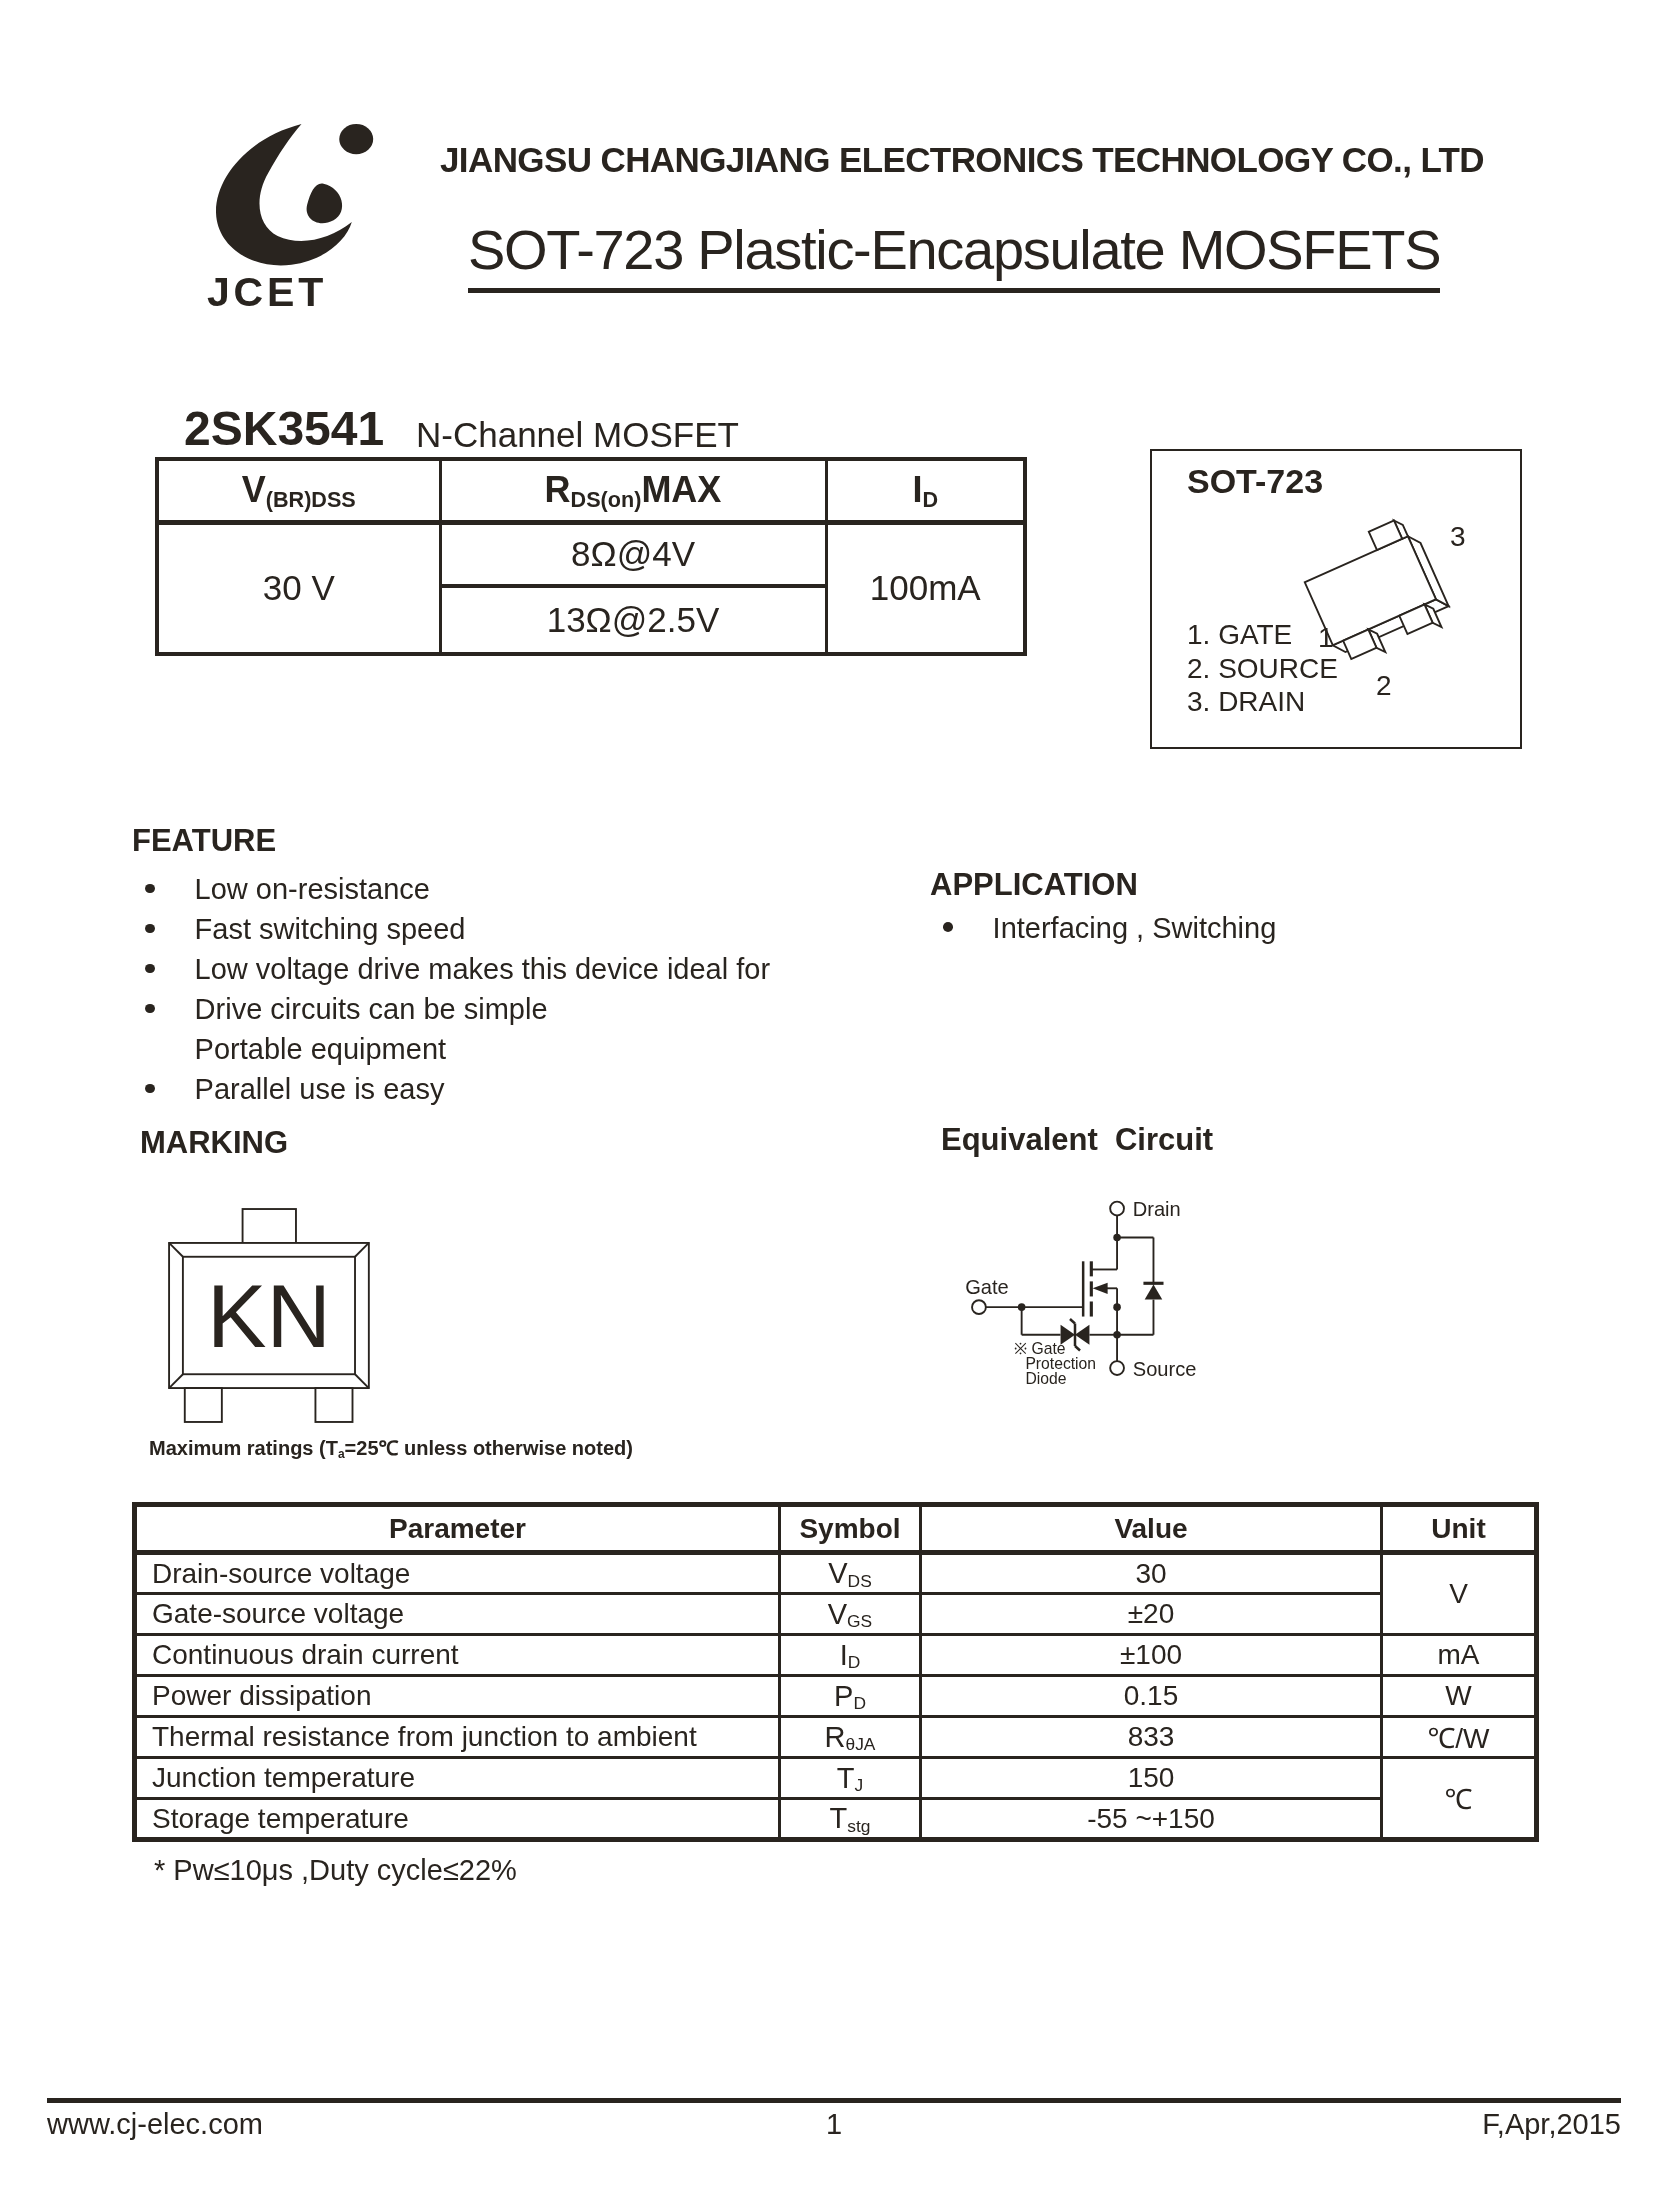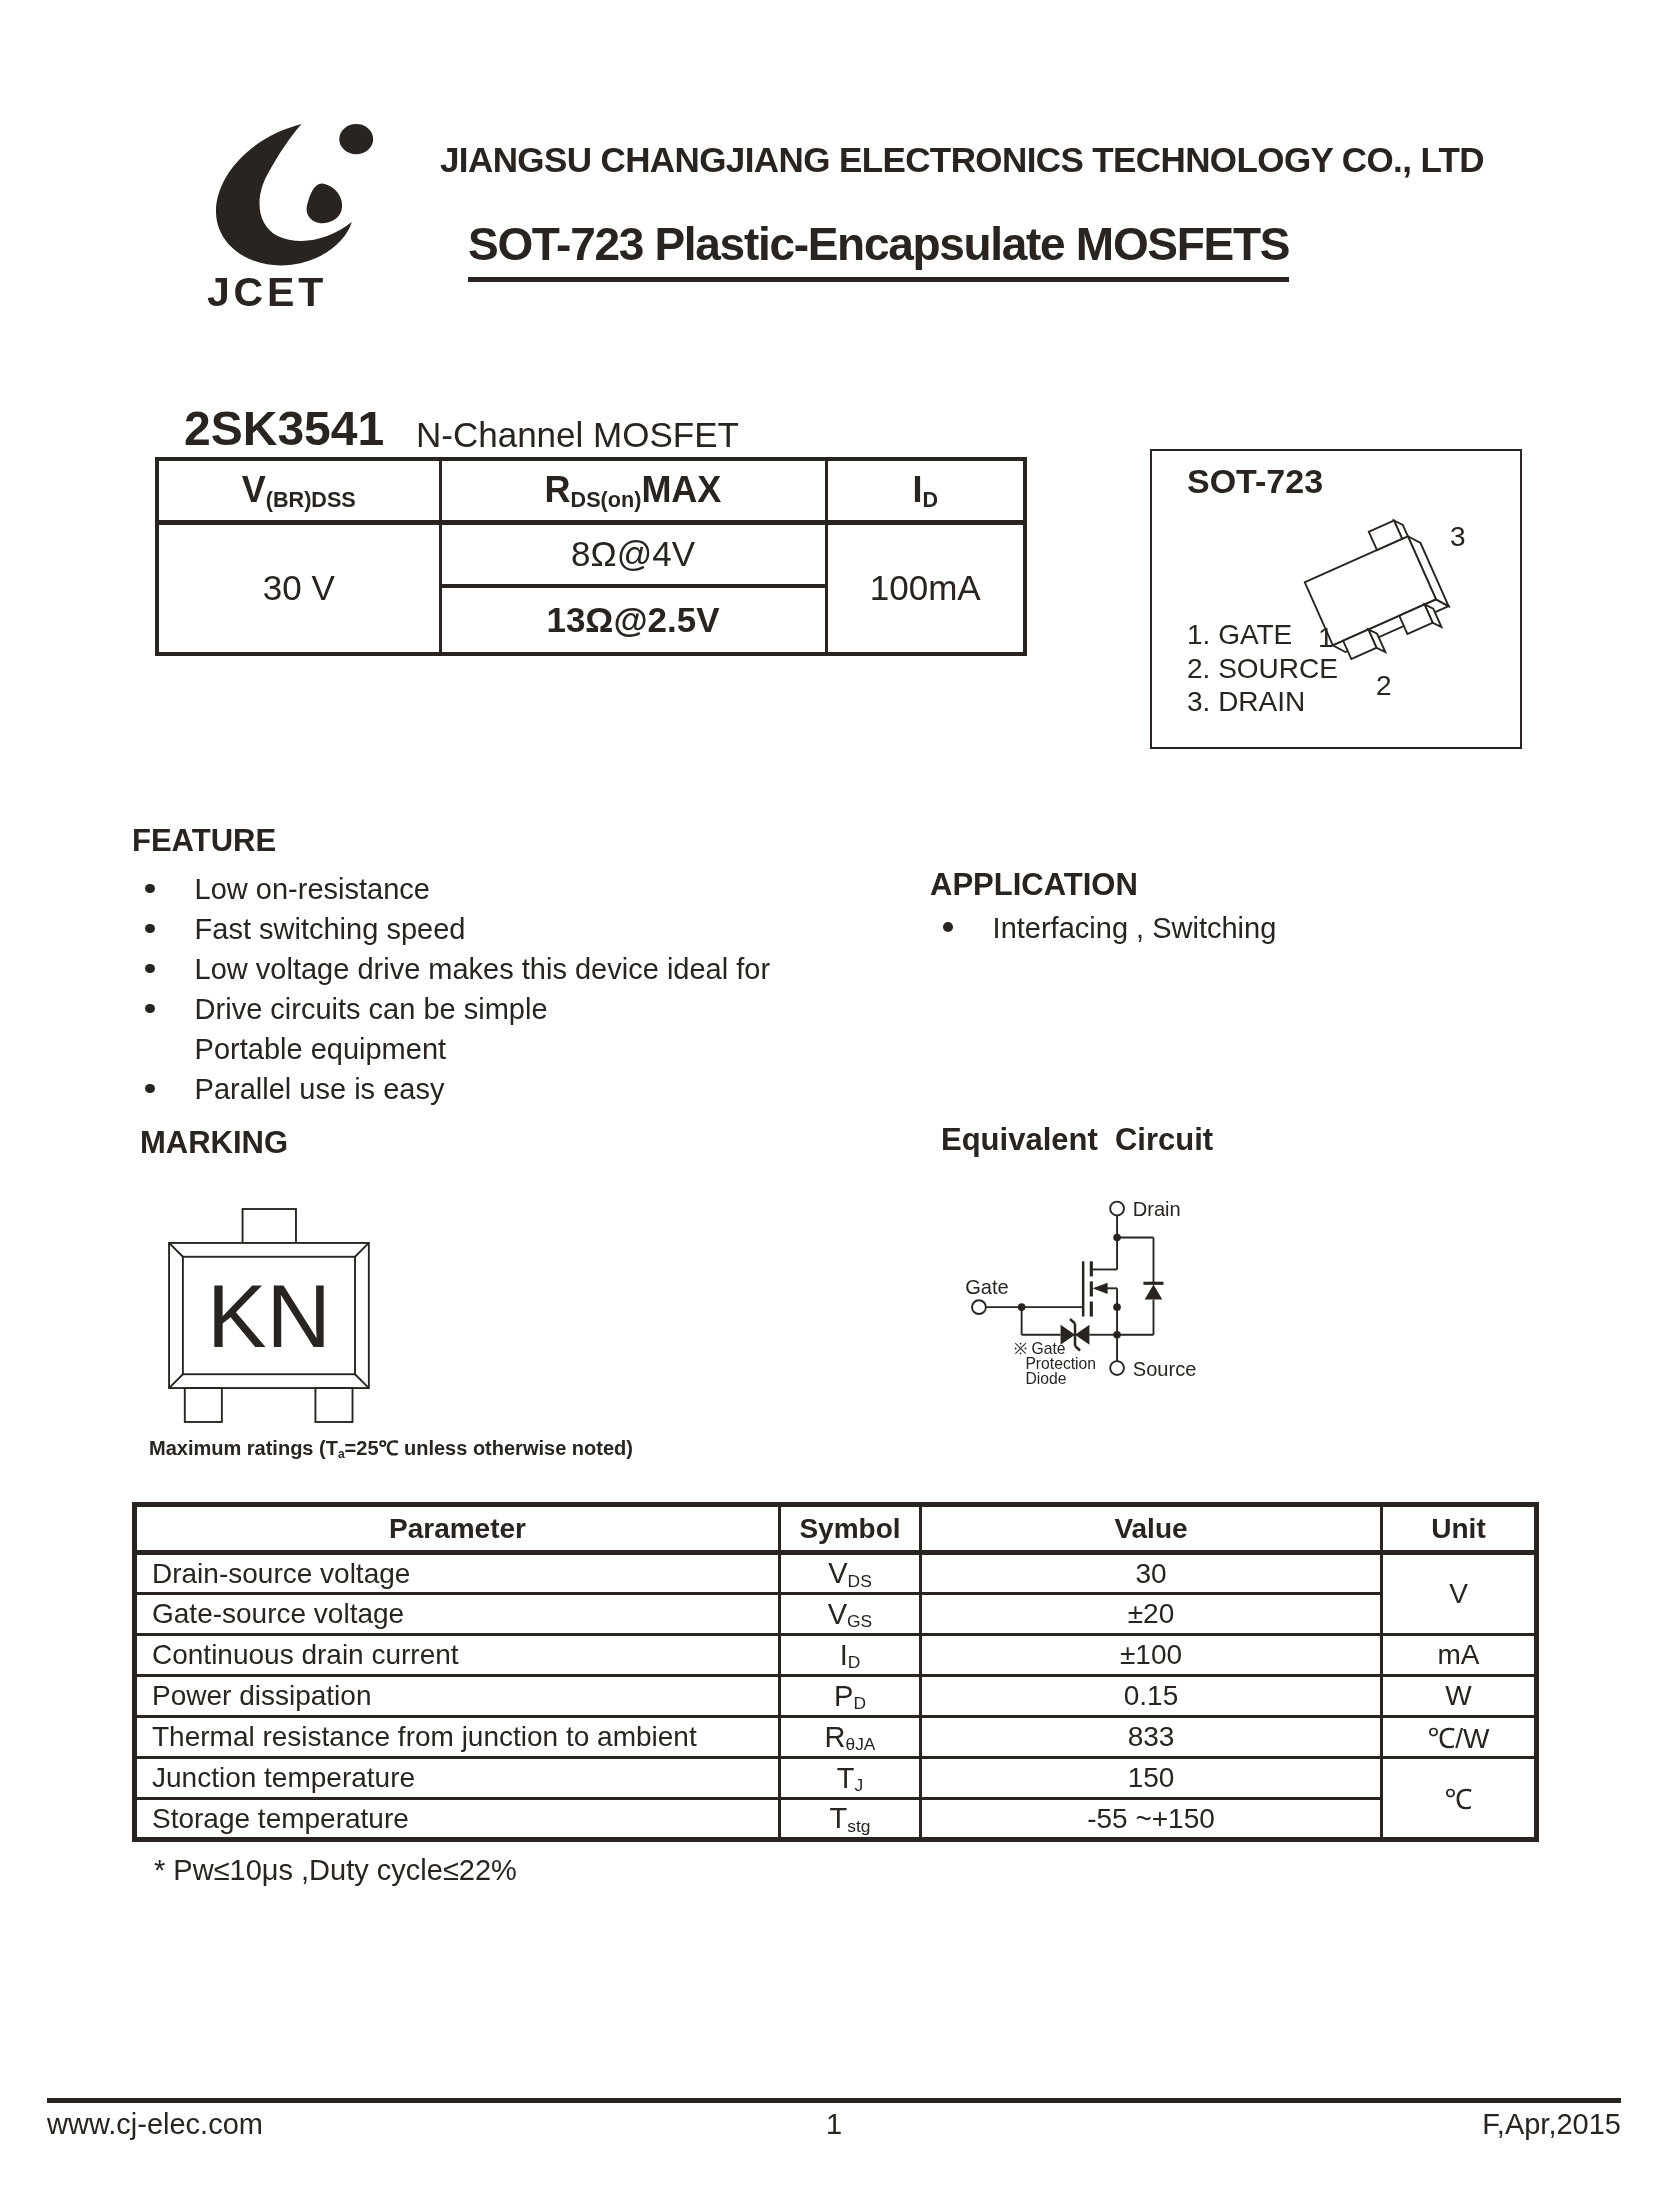--- a/index.html
+++ b/index.html
@@ -8,35 +8,35 @@
   .page {
     position:relative; width:1668px; height:2205px;
     background:var(--bg); color:var(--ink); overflow:hidden;
     font-family:"Liberation Sans", sans-serif;
   }
   .abs { position:absolute; }
 
   
   .logo-name { font-size:41px; font-weight:bold; letter-spacing:3.8px; }
   .company   { font-size:35px; font-weight:bold; letter-spacing:-0.6px; }
-  .doc-title { font-size:46px; font-weight:bold; letter-spacing:-1.3px;
+  .doc-title { font-size:56px; font-weight:normal; letter-spacing:-1.3px;
                border-bottom:5.7px solid var(--ink); padding-bottom:6.3px; }
 
   
   .part-number { font-size:48px; font-weight:bold; }
   .part-type   { font-size:35px; }
 
   
   table { border-collapse:collapse; table-layout:fixed; }
   .spec-table { width:867px; border:4.4px solid var(--ink); }
   .spec-table td { border:3.1px solid var(--ink); text-align:center; vertical-align:middle; }
   .spec-table .hd { height:63px; font-size:36px; font-weight:bold; border-bottom:5.7px solid var(--ink); }
   .spec-table .v1 { height:64px; font-size:35px; }
   .spec-table .v1.split { border-bottom:4.4px solid var(--ink); }
-  .spec-table .v2 { height:68px; font-size:35px;font-weight:bold; }
+  .spec-table .v2 { height:68px; font-size:35px; }
   .sb { font-size:0.60em; position:relative; top:0.22em; }
 
   
   .package-box { width:372px; height:300px; border:2.5px solid var(--ink); }
   .pkg-title { font-size:34px; font-weight:bold; }
   .pkg-pin   { font-size:28px; }
   .pkg-num   { font-size:28px; }
 
   
   .sec-heading { font-size:31px; font-weight:bold; }

